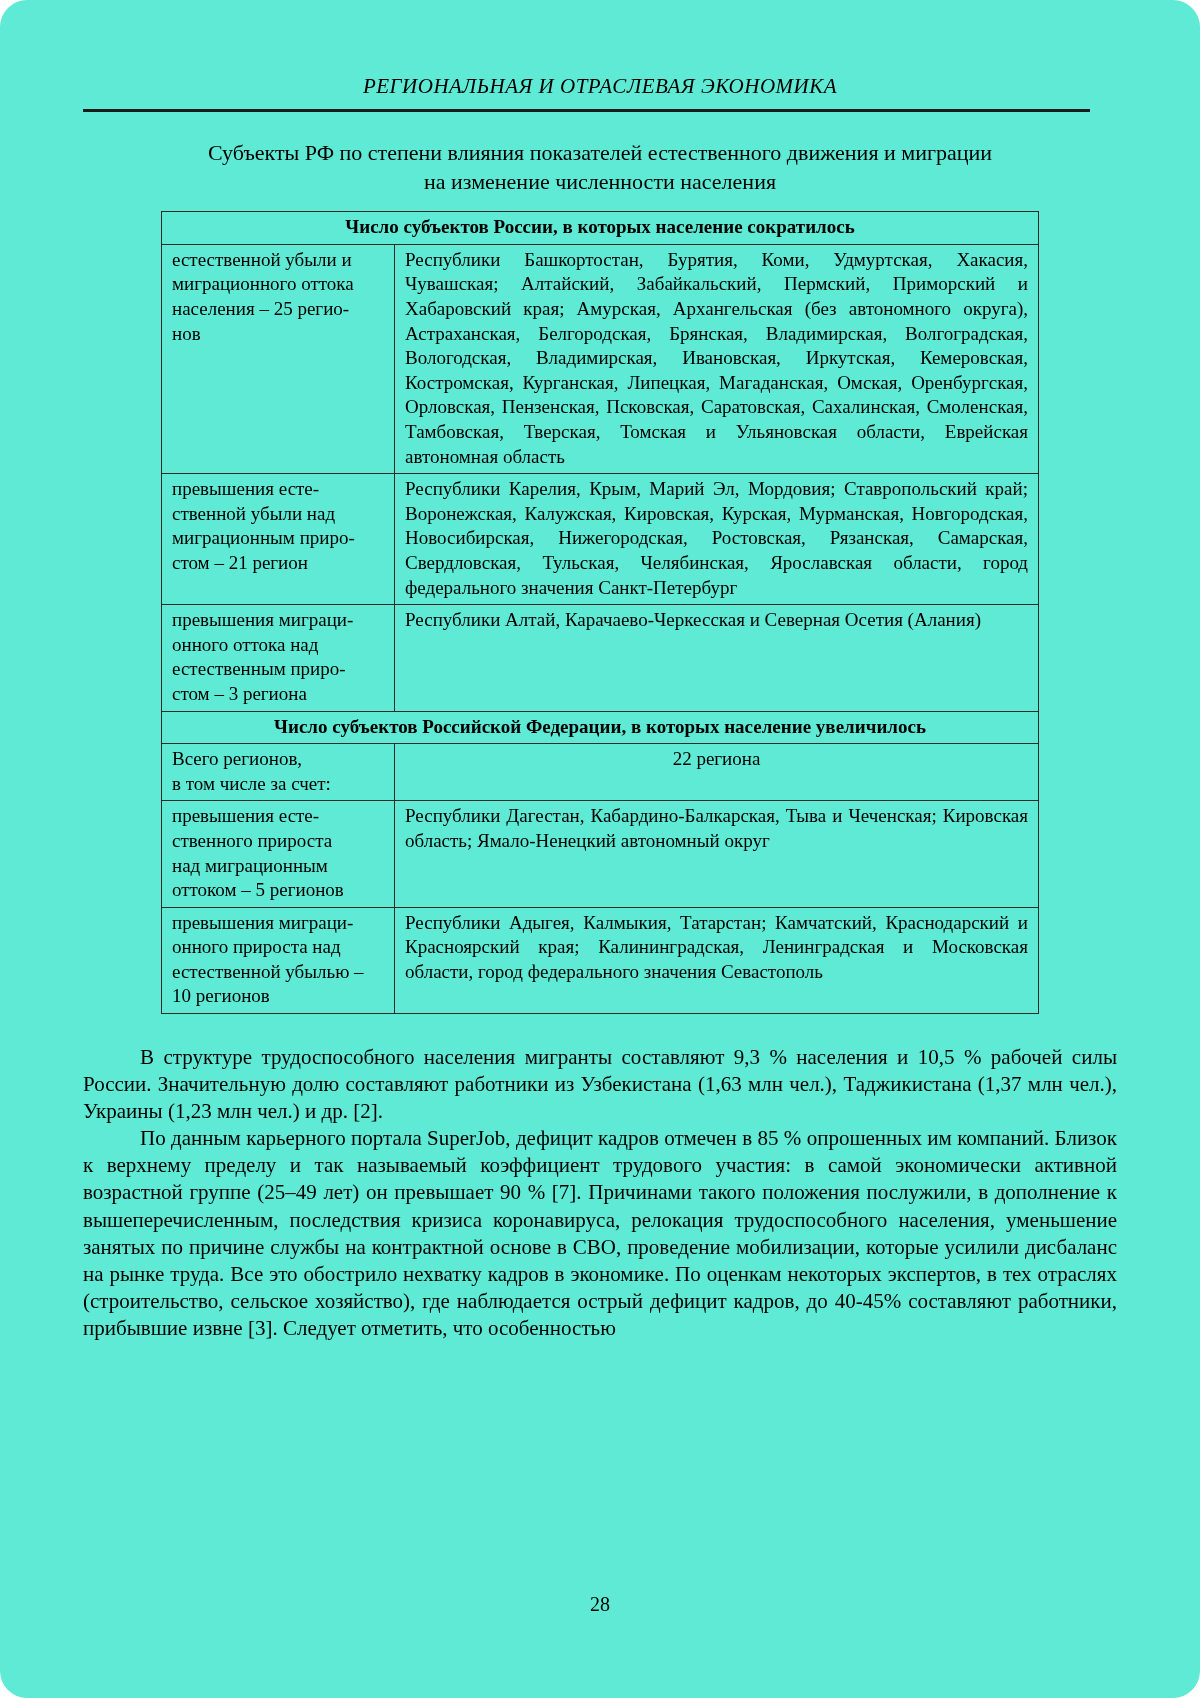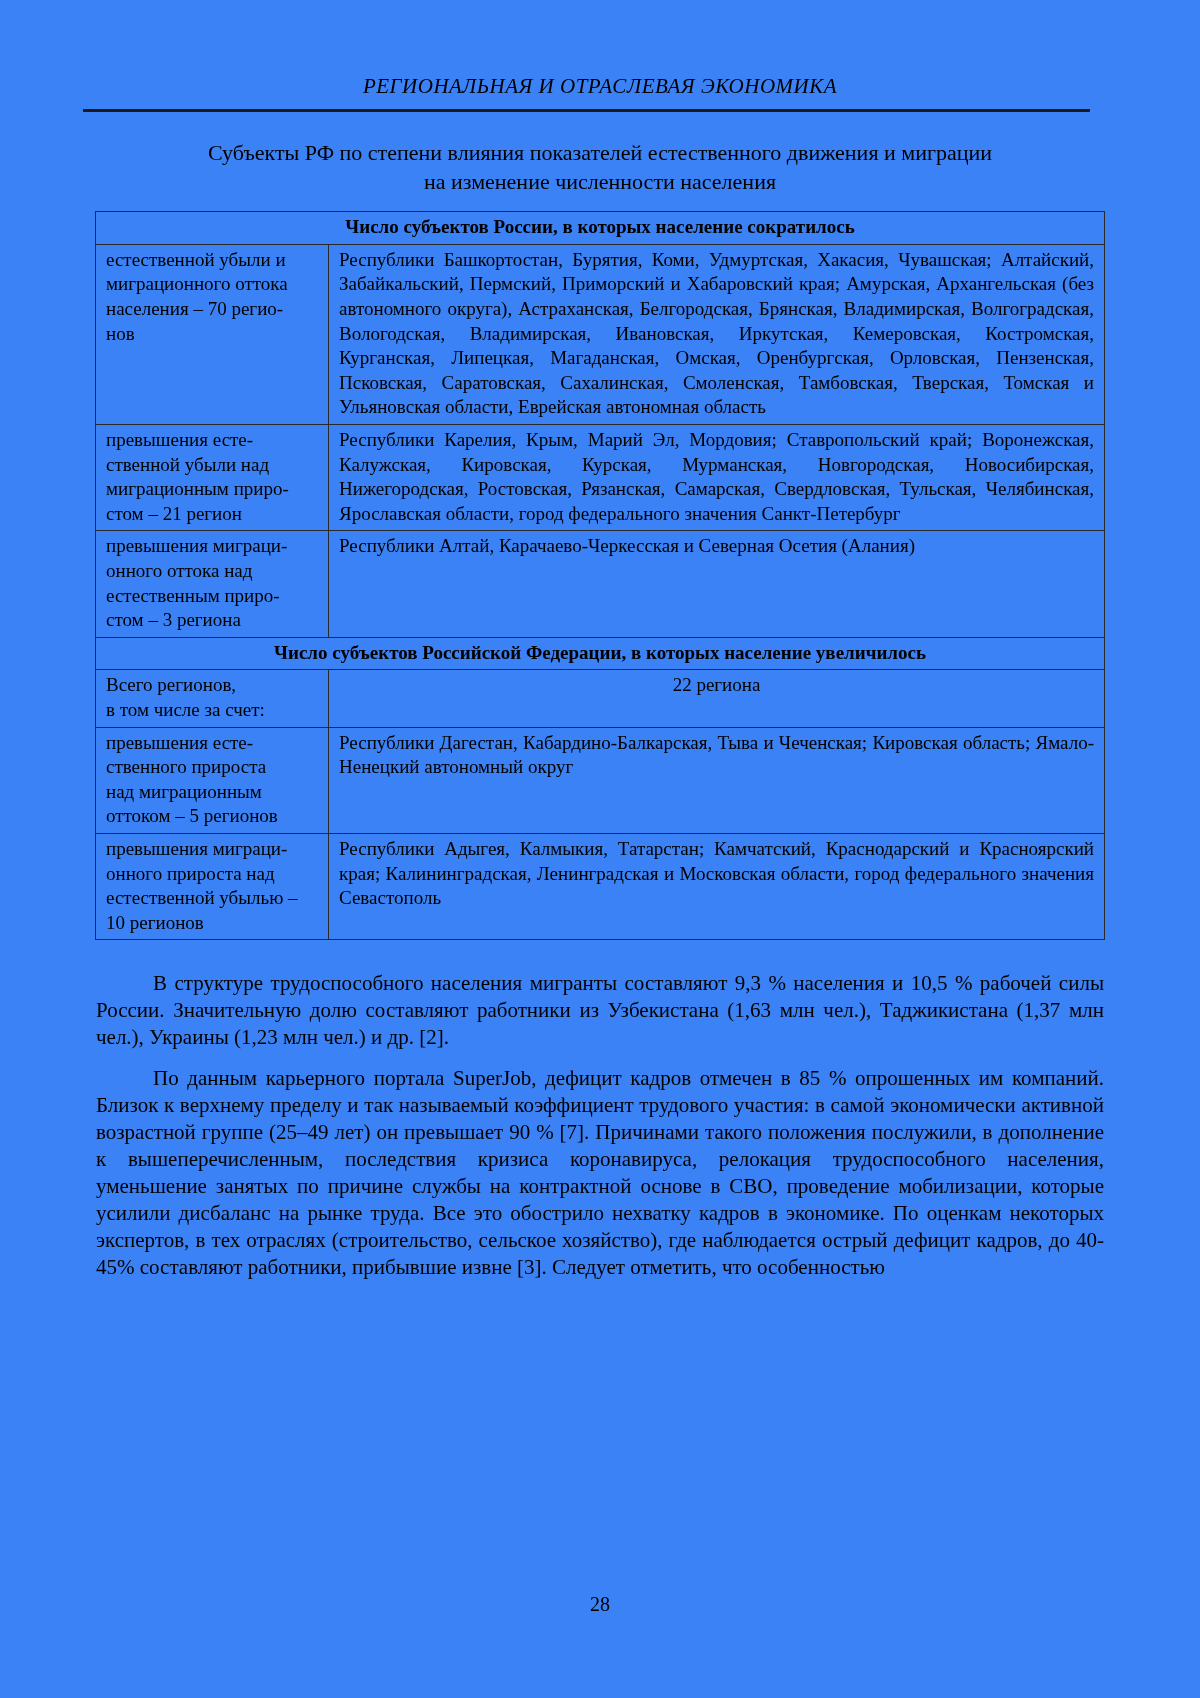--- a/index.html
+++ b/index.html
@@ -2,25 +2,26 @@
 <html lang="ru"><head>
 <meta charset="utf-8">
 <style>
   * { margin: 0; padding: 0; box-sizing: border-box; }
   html, body { background: #ffffff; }
   .page {
     position: relative;
     width: 1200px;
     height: 1698px;
     margin: 0 auto;
-    background: #3b82f6;
+    background: #5eead4;
     color: #000000;
     font-family: "Liberation Serif", "DejaVu Serif", serif;
     padding: 74px 83px 0 83px;
     overflow: hidden;
+    border-radius: 27px;
   }
   .running-head {
     text-align: center;
     font-style: italic;
     font-size: 21px;
     letter-spacing: 0.5px;
     line-height: 1.2;
   }
   .head-rule {
     border: none;
@@ -30,21 +31,21 @@
   }
   .table-title {
     margin-top: 26px;
     text-align: center;
     font-weight: normal;
     font-size: 22px;
     line-height: 1.32;
     white-space: pre-line;
   }
   table.regions {
-    width: 1010px;
+    width: 878px;
     margin: 15px auto 0 auto;
     border-collapse: collapse;
     font-size: 19px;
   }
   table.regions td {
     border: 1.6px solid #2a2a2a;
     vertical-align: top;
     line-height: 1.295;
     padding: 3px 10px 4px 10px;
   }
@@ -71,21 +72,21 @@
     white-space: pre-line;
   }
   .body-text {
     margin-top: 30px;
     font-size: 21px;
     line-height: 1.29;
     text-align: justify;
   }
   .body-text p {
     text-indent: 57px;
-    margin: 13px;
+    margin: 0;
   }
   .page-number {
     position: absolute;
     left: 0;
     right: 0;
     bottom: 82px;
     text-align: center;
     font-size: 20px;
   }
 </style>
@@ -102,21 +103,21 @@
 на изменение численности населения</div>
 
   <table class="regions">
     <tbody>
       <tr>
         <td colspan="2" class="sec-header">Число субъектов России, в которых население сократилось</td>
       </tr>
       <tr>
         <td class="lbl">естественной убыли и
 миграционного оттока
-населения – 70 регио-
+населения – 25 регио-
 нов</td>
         <td class="val">Республики Башкортостан, Бурятия, Коми, Удмуртская, Хакасия, Чувашская; Алтайский, Забайкальский, Пермский, Приморский и Хабаровский края; Амурская, Архангельская (без автономного округа), Астраханская, Белгородская, Брянская, Владимирская, Волгоградская, Вологодская, Владимирская, Ивановская, Иркутская, Кемеровская, Костромская, Курганская, Липецкая, Магаданская, Омская, Оренбургская, Орловская, Пензенская, Псковская, Саратовская, Сахалинская, Смоленская, Тамбовская, Тверская, Томская и Ульяновская области, Еврейская автономная область</td>
       </tr>
       <tr>
         <td class="lbl">превышения есте-
 ственной убыли над
 миграционным приро-
 стом – 21 регион</td>
         <td class="val">Республики Карелия, Крым, Марий Эл, Мордовия; Ставропольский край; Воронежская, Калужская, Кировская, Курская, Мурманская, Новгородская, Новосибирская, Нижегородская, Ростовская, Рязанская, Самарская, Свердловская, Тульская, Челябинская, Ярославская области, город федерального значения Санкт-Петербург</td>
       </tr>

